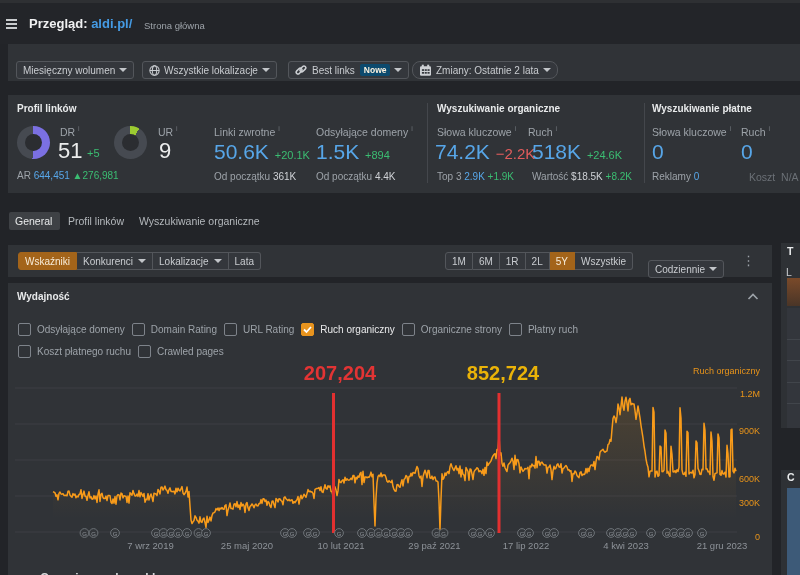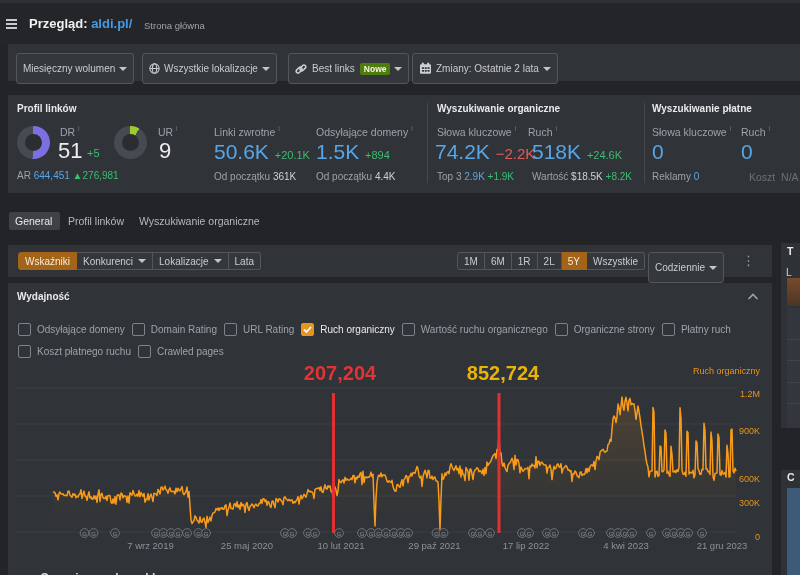--- a/index.html
+++ b/index.html
@@ -5,22 +5,22 @@
 html,body { width:800px; height:575px; background:#222428; font-family:"Liberation Sans",sans-serif; overflow:hidden; position:relative; }
 .abs { position:absolute; }
 .panel { position:absolute; background:#303337; }
 .seclabel { font-size:10px; font-weight:bold; color:#e8eaeb; }
 .glab { font-size:10.5px; color:#9da3a9; white-space:nowrap; }
 .sup { font-size:7px; color:#70757b; vertical-align:super; }
 .bignum { font-size:21px; color:#57a6e8; white-space:nowrap; }
 .green { color:#3bbd72; }
 .red { color:#e05c5c; }
 .blue { color:#57a6e8; }
-.btn { position:absolute; height:31px; background:#34373c; border:1px solid #53565b; border-radius:3px;
-  color:#c9ccd0; font-size:10px; display:flex; align-items:center; padding:0 6px; gap:4px; white-space:nowrap; }
+.btn { position:absolute; height:18px; background:#34373c; border:1px solid #53565b; border-radius:3px;
+  color:#c9ccd0; font-size:10px; display:flex; align-items:center; padding:0 6px; gap:4px; white-space:nowrap;margin-top:8px; }
 .caret { display:inline-block; width:0; height:0; border-left:4px solid transparent; border-right:4px solid transparent; border-top:4px solid #c2c5c9; }
 .seg { display:flex; position:absolute; height:18px; }
 .seg > div { border:1px solid #53565b; border-left-width:0; color:#c9ccd0; font-size:10px; display:flex; align-items:center; padding:0 6px; background:#34373c; gap:5px; white-space:nowrap;}
 .seg > div:first-child { border-left-width:1px; border-radius:3px 0 0 3px; }
 .seg > div:last-child { border-radius:0 3px 3px 0; }
 .seg > div.on { background:#a3641a; border-color:#a3641a; color:#f7ecd9; }
 .cb { display:inline-block; width:13px; height:13px; border:1px solid #7e838a; border-radius:2px; background:transparent; flex:none; }
 .cbrow { position:absolute; display:flex; gap:7px; align-items:center; }
 .cbitem { display:flex; align-items:center; gap:6px; font-size:10px; color:#9da3a9; white-space:nowrap; }
 .xlab { position:absolute; top:540px; width:120px; text-align:center; font-size:9.5px; color:#8d9298; }
@@ -48,23 +48,23 @@
       <line x1="1" y1="6.5" x2="12" y2="6.5" stroke="#c9ccd0" stroke-width="1.2"></line>
     </svg>
 Wszystkie lokalizacje <span class="caret"></span></div>
 <div class="btn" style="left:288px;top:53px;padding:0 6px;gap:0;">
 <svg width="12" height="12" viewBox="0 0 12 12" style="margin-right:5px;">
       <g fill="none" stroke="#cdd0d4" stroke-width="1.5">
         <rect x="0.8" y="5.3" width="6.6" height="3.6" rx="1.8" transform="rotate(-45 4.1 7.1)"></rect>
         <rect x="4.6" y="3.1" width="6.6" height="3.6" rx="1.8" transform="rotate(-45 7.9 4.9)"></rect>
       </g>
     </svg>
-Best links <span style="background:#4d7c0f;color:#fdf3e0;font-size:8.5px;font-weight:bold;border-radius:2px;padding:1px 4px;margin-left:5px;">Nowe</span>
+Best links <span style="background:#0c4a6e;color:#fdf3e0;font-size:8.5px;font-weight:bold;border-radius:2px;padding:1px 4px;margin-left:5px;">Nowe</span>
 <span class="caret" style="margin-left:4px;"></span></div>
-<div class="btn" style="left:412px;top:53px;">
+<div class="btn" style="left:412px;top:53px;border-radius:8px;">
 <svg width="13" height="13" viewBox="0 0 13 13">
       <rect x="1" y="2.2" width="11" height="9.6" rx="1.2" fill="#cdd0d4"></rect>
       <rect x="2.8" y="0.7" width="2" height="2.5" fill="#cdd0d4"></rect>
       <rect x="8.2" y="0.7" width="2" height="2.5" fill="#cdd0d4"></rect>
       <g fill="#34373c">
         <rect x="2.9" y="5.2" width="2.1" height="1.7"></rect>
         <rect x="5.7" y="5.2" width="2.1" height="1.7"></rect>
         <rect x="8.5" y="5.2" width="2.1" height="1.7"></rect>
         <rect x="2.9" y="8" width="2.1" height="1.7"></rect>
         <rect x="5.7" y="8" width="2.1" height="1.7"></rect>
@@ -119,21 +119,21 @@
 <div class="abs" style="left:68px;top:215px;font-size:10.5px;color:#b4b8bc;">Profil linków</div>
 <div class="abs" style="left:139px;top:215px;font-size:10.5px;color:#b4b8bc;">Wyszukiwanie organiczne</div>
 
 <div class="abs" style="left:8px;top:245px;width:764px;height:32px;background:#303337;"></div>
 <div class="seg" style="left:18px;top:252px;">
   <div class="on">Wskaźniki</div>
   <div>Konkurenci <span class="caret"></span></div>
   <div>Lokalizacje <span class="caret"></span></div>
   <div>Lata</div>
 </div>
-<div class="seg" style="left:445px;top:252px;margin-left:12px;">
+<div class="seg" style="left:445px;top:252px;">
   <div>1M</div>
     <div>6M</div>
     <div>1R</div>
     <div>2L</div>
     <div class="on">5Y</div>
     <div>Wszystkie</div>
 </div>
 <div class="btn" style="left:648px;top:252px;padding:0 6px;">Codziennie <span class="caret"></span></div>
 <div class="abs" style="left:742px;top:253px;font-size:13px;color:#9da3a9;">⋮</div>
 
@@ -148,21 +148,20 @@
   <span class="cbitem"><span class="cb"></span>Domain Rating</span>
   <span class="cbitem"><span class="cb"></span>URL Rating</span>
   <span class="cbitem">
       <span class="cb" style="background:#e8941e;border-color:#e8941e;position:relative;">
         <svg width="13" height="13" viewBox="0 0 13 13" style="position:absolute;left:-1px;top:-1px;">
           <path d="M3 6.5 L5.5 9 L10 4" stroke="#fff" stroke-width="1.8" fill="none"></path>
         </svg>
       </span>
       <span style="color:#e9eaeb;">Ruch organiczny</span>
     </span>
-  <span class="cbitem"><span class="cb"></span>Wartość ruchu organicznego</span>
   <span class="cbitem"><span class="cb"></span>Organiczne strony</span>
   <span class="cbitem"><span class="cb"></span>Płatny ruch</span>
 </div>
 <div class="cbrow" style="left:18px;top:345px;">
   <span class="cbitem"><span class="cb"></span>Koszt płatnego ruchu</span>
   <span class="cbitem"><span class="cb"></span>Crawled pages</span>
 </div>
 
 <div class="abs" style="left:240px;top:362px;width:200px;text-align:center;font-size:20px;font-weight:bold;color:#e23434;">207,204</div>
 <div class="abs" style="left:403px;top:362px;width:200px;text-align:center;font-size:20px;font-weight:bold;color:#eab308;">852,724</div>

